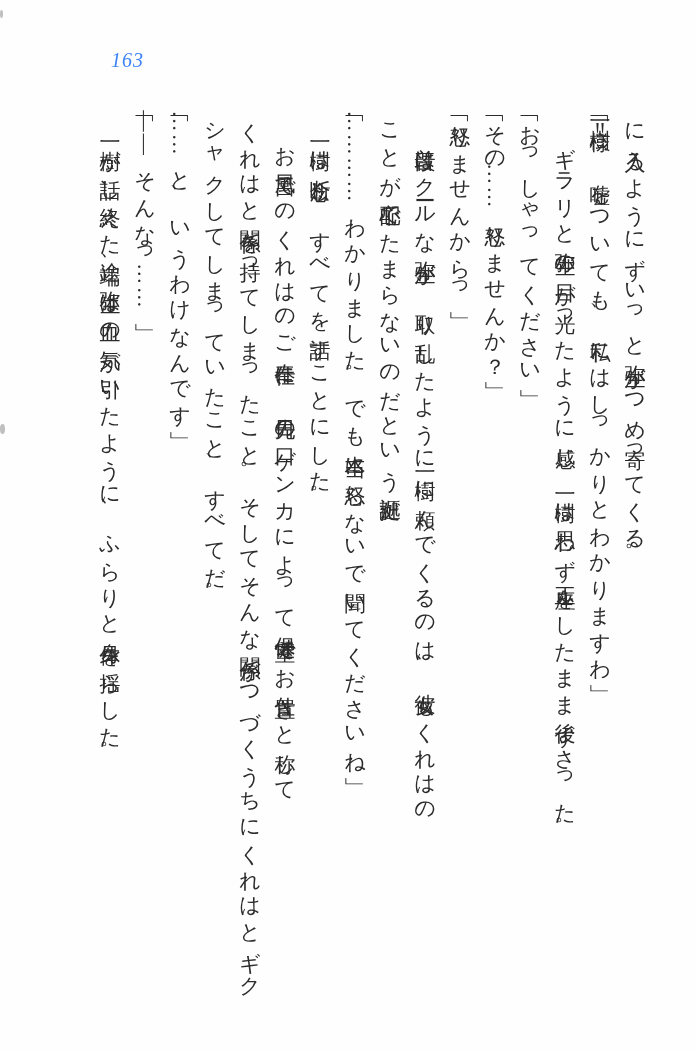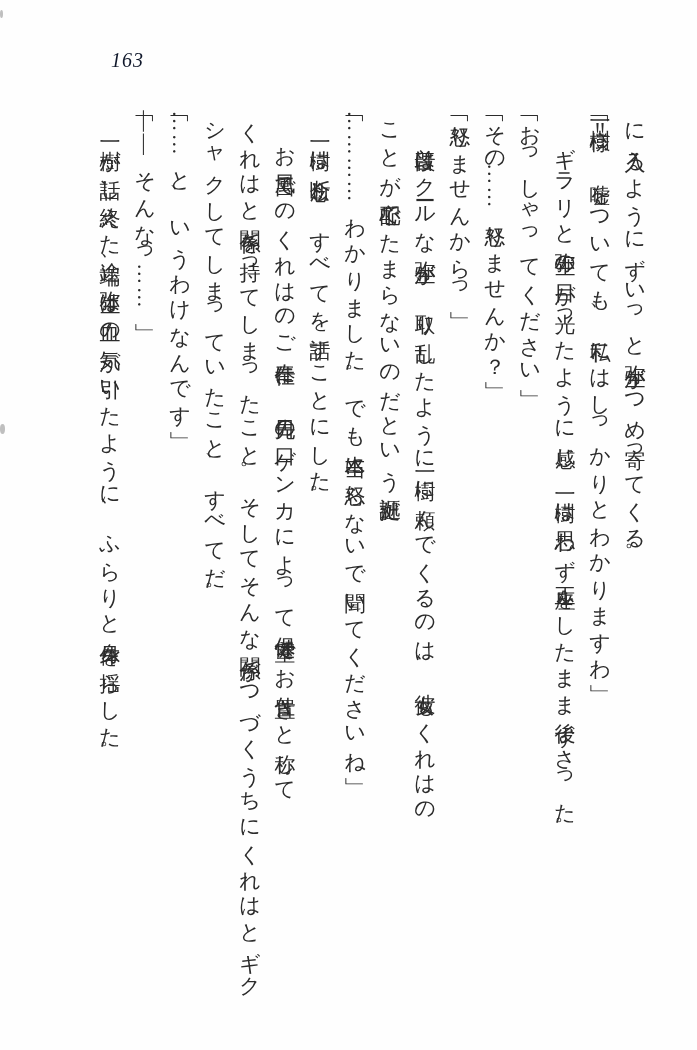--- a/index.html
+++ b/index.html
@@ -15,21 +15,21 @@
     overflow: hidden;
     font-family: "Liberation Serif", serif;
   }
   .page-number {
     position: absolute;
     left: 111px;
     top: 49px;
     font-size: 20px;
     font-style: italic;
     letter-spacing: 1px;
-    color: #0f172a;
+    color: #3b82f6;
   }
   .text-block {
     position: absolute;
     top: 108px;
     right: 45px;
     height: 895px;
     writing-mode: vertical-rl;
     text-orientation: mixed;
     font-size: 21px;
     line-height: 35px;

